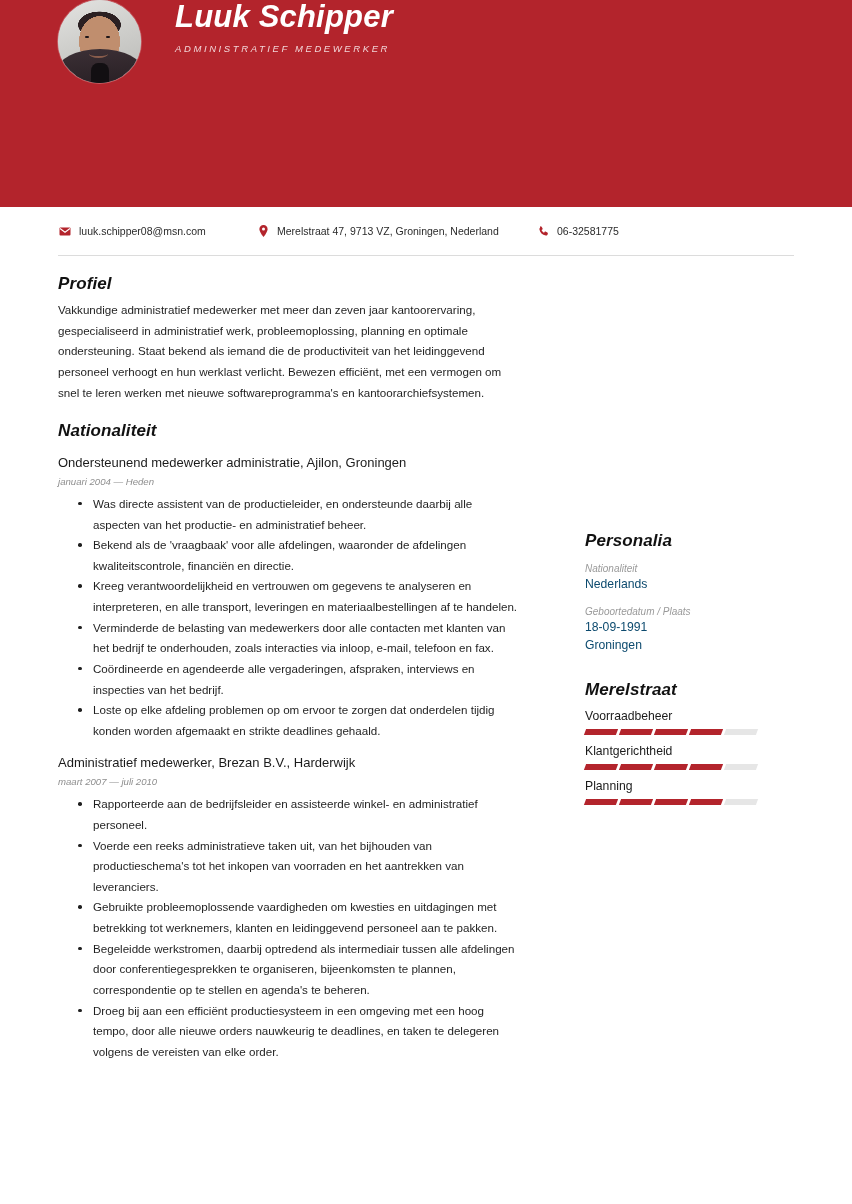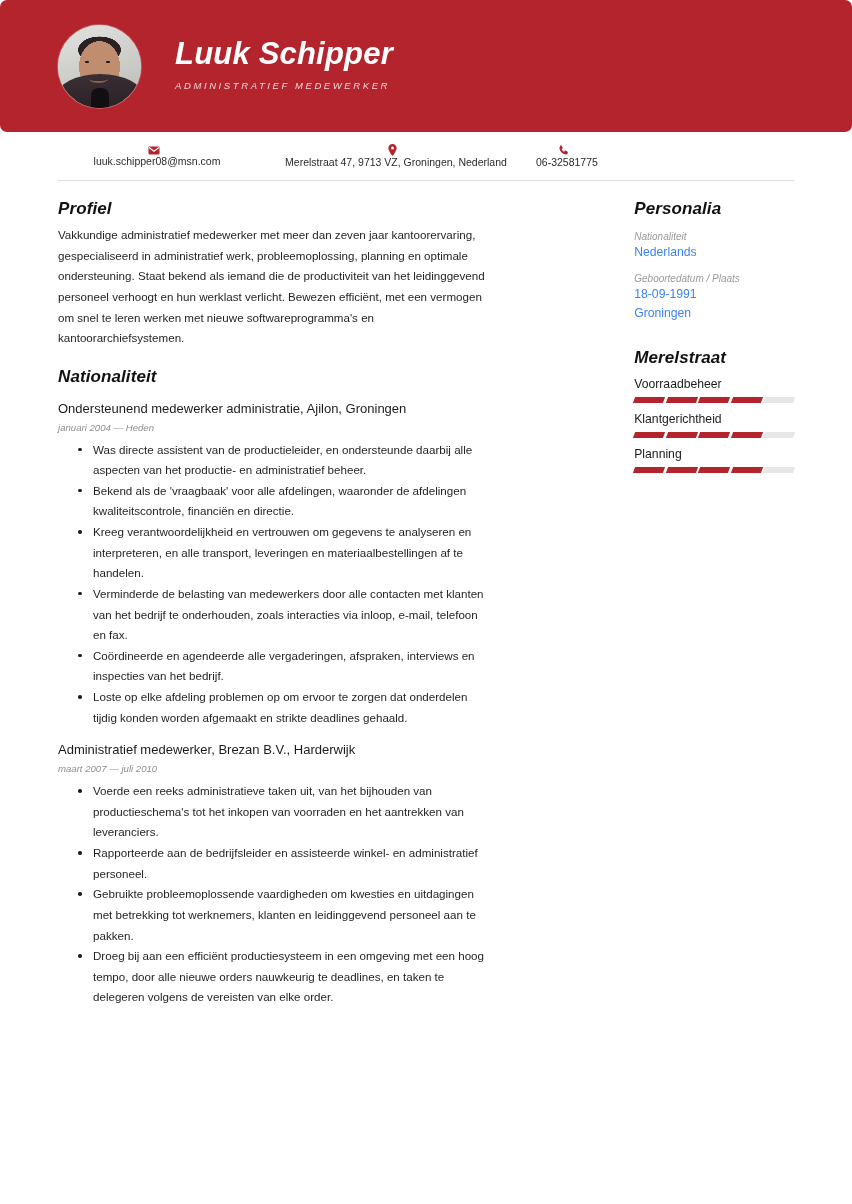--- a/index.html
+++ b/index.html
@@ -13,26 +13,24 @@
   .page {
     position: relative;
     width: 852px;
     height: 1204px;
     background: #ffffff;
     overflow: hidden;
   }
 
   
   .header {
-    height: 132px;
+    height: 207px;
     background: #b3242c;
     display: flex;
-    align-items: center;
     padding-left: 58px;
-    border-radius: 7px;
   }
   .avatar {
     width: 83px;
     height: 83px;
     border-radius: 50%;
     overflow: hidden;
     flex: 0 0 auto;
     background: #cfcfcf;
     position: relative;
     box-shadow: 0 0 0 1px rgba(255,255,255,0.25);
@@ -103,21 +101,21 @@
 
   
   .contact-bar {
     display: flex;
     align-items: center;
     padding: 0 58px;
     height: 48px;
     font-size: 10.5px;
     color: #2b2b2b;
   }
-  .contact-item { display: flex; align-items: center; flex-direction: column; }
+  .contact-item { display: flex; align-items: center; }
   .contact-item .ci-text { white-space: nowrap; }
   .ci-email { width: 198px; }
   .ci-address { width: 280px; }
   .ci-icon {
     width: 14px;
     display: inline-flex;
     justify-content: center;
     align-items: center;
     margin-right: 7px;
     color: #b3242c;
@@ -125,22 +123,21 @@
   .ci-icon svg { display: block; }
   .rule {
     margin: 0 58px;
     border-bottom: 1px solid #dcdcdc;
   }
 
   
   .body {
     display: flex;
     padding: 18px 58px 0 58px;
-    align-items: flex-start;
-    gap: 41px;
+    align-items: center;
   }
   .col-main { width: 493px; padding-right: 32px; }
   .col-divider { width: 1px; background: #e2e2e2; flex: 0 0 auto; }
   .col-side { width: 205px; padding-left: 33px; }
 
   h2.section {
     font-size: 17px;
     font-weight: bold;
     font-style: italic;
     color: #111111;
@@ -196,21 +193,21 @@
   
   .side-label {
     font-size: 10px;
     font-style: italic;
     color: #9a9a9a;
     margin-top: 12px;
     margin-bottom: 1px;
   }
   .side-value {
     font-size: 12.2px;
-    color: #3b82f6;
+    color: #0c4a6e;
     line-height: 1.5;
   }
   .side-gap { margin-top: 26px; }
 
   .skill { margin-top: 9px; }
   .skill-name {
     font-size: 12.2px;
     color: #1b1b1b;
     margin-bottom: 6px;
   }
@@ -295,23 +292,24 @@
               <li>Kreeg verantwoordelijkheid en vertrouwen om gegevens te analyseren en interpreteren, en alle transport, leveringen en materiaalbestellingen af te handelen.</li>
               <li>Verminderde de belasting van medewerkers door alle contacten met klanten van het bedrijf te onderhouden, zoals interacties via inloop, e-mail, telefoon en fax.</li>
               <li>Coördineerde en agendeerde alle vergaderingen, afspraken, interviews en inspecties van het bedrijf.</li>
               <li>Loste op elke afdeling problemen op om ervoor te zorgen dat onderdelen tijdig konden worden afgemaakt en strikte deadlines gehaald.</li>
             </ul>
           </div>
           <div class="job-block">
             <div class="job-title">Administratief medewerker, Brezan B.V., Harderwijk</div>
             <div class="job-dates">maart 2007 — juli 2010</div>
             <ul class="bullets">
+              <li>Rapporteerde aan de bedrijfsleider en assisteerde winkel- en administratief personeel.</li>
               <li>Voerde een reeks administratieve taken uit, van het bijhouden van productieschema's tot het inkopen van voorraden en het aantrekken van leveranciers.</li>
-              <li>Rapporteerde aan de bedrijfsleider en assisteerde winkel- en administratief personeel.</li>
               <li>Gebruikte probleemoplossende vaardigheden om kwesties en uitdagingen met betrekking tot werknemers, klanten en leidinggevend personeel aan te pakken.</li>
+              <li>Begeleidde werkstromen, daarbij optredend als intermediair tussen alle afdelingen door conferentiegesprekken te organiseren, bijeenkomsten te plannen, correspondentie op te stellen en agenda's te beheren.</li>
               <li>Droeg bij aan een efficiënt productiesysteem in een omgeving met een hoog tempo, door alle nieuwe orders nauwkeurig te deadlines, en taken te delegeren volgens de vereisten van elke order.</li>
             </ul>
           </div>
         </div>
     </div>
 
     <div class="col-divider"></div>
 
     <div class="col-side">
       <h2 class="section">Personalia</h2>

